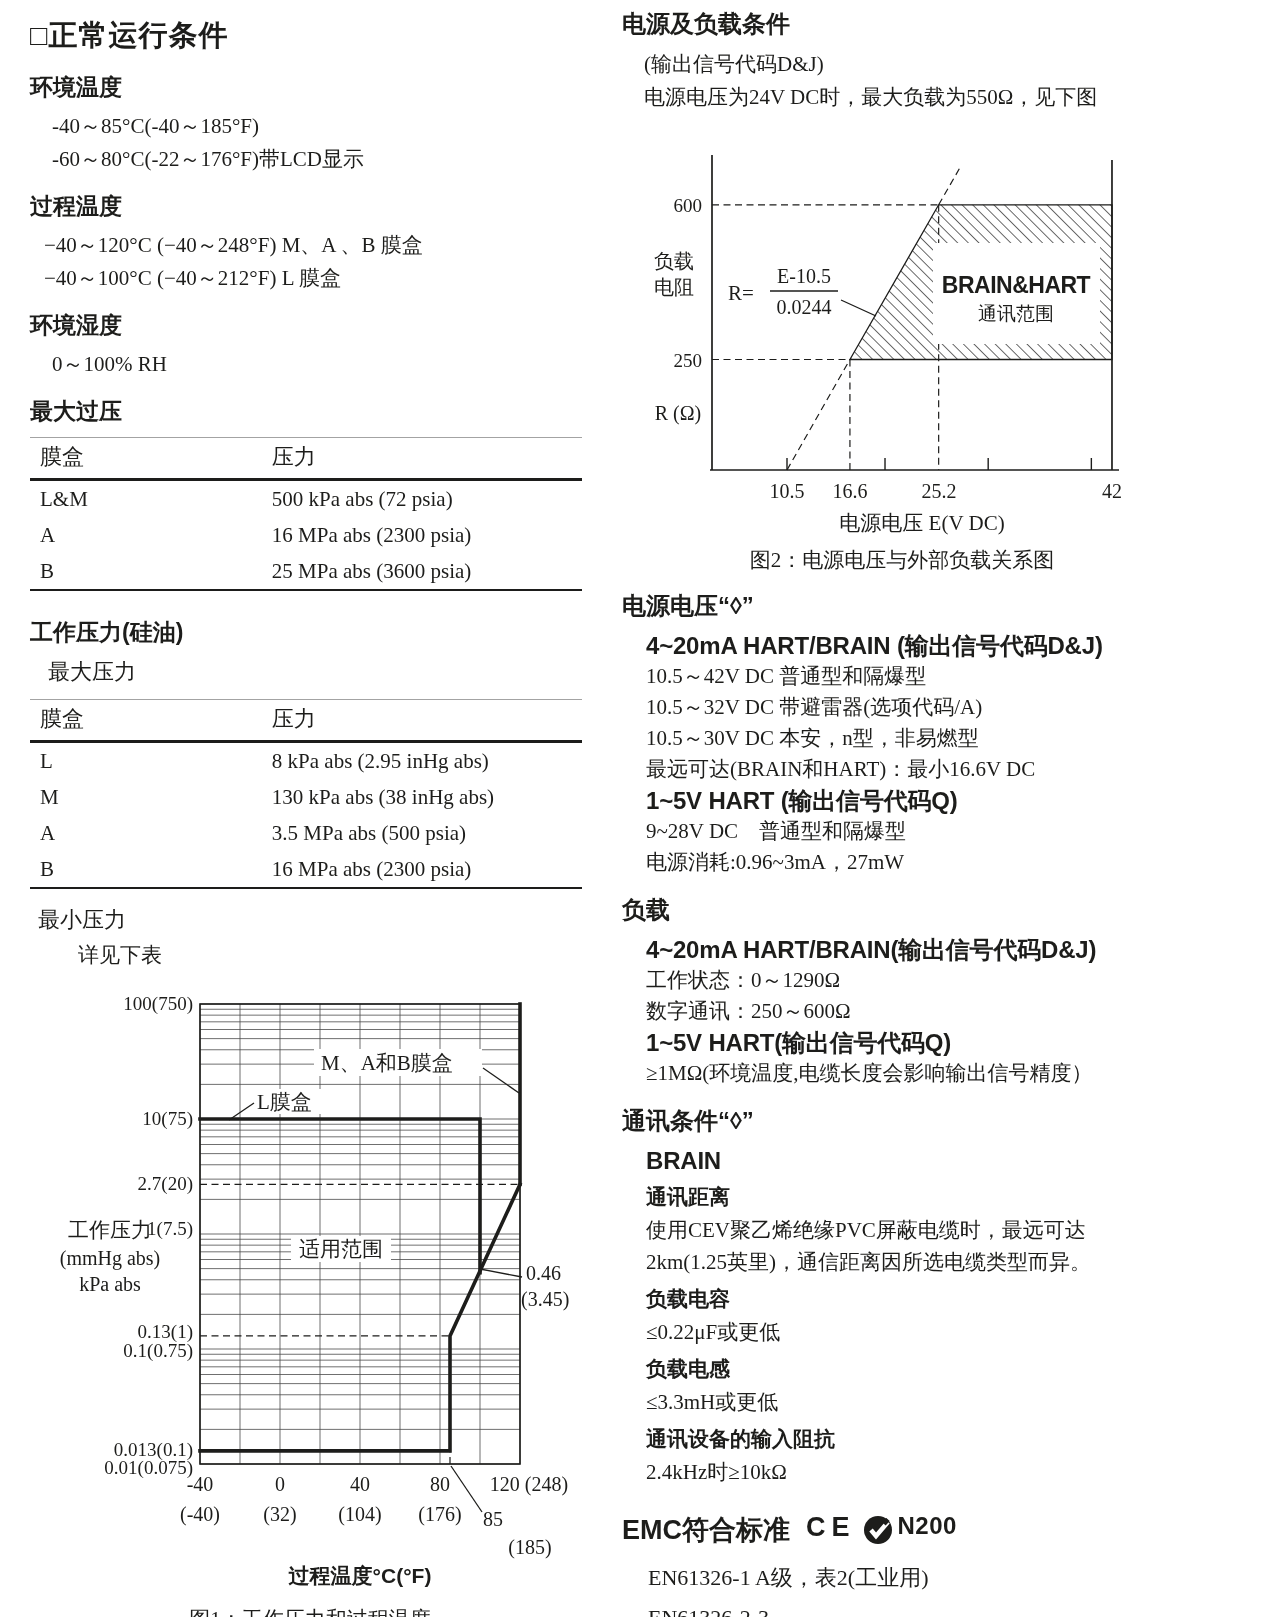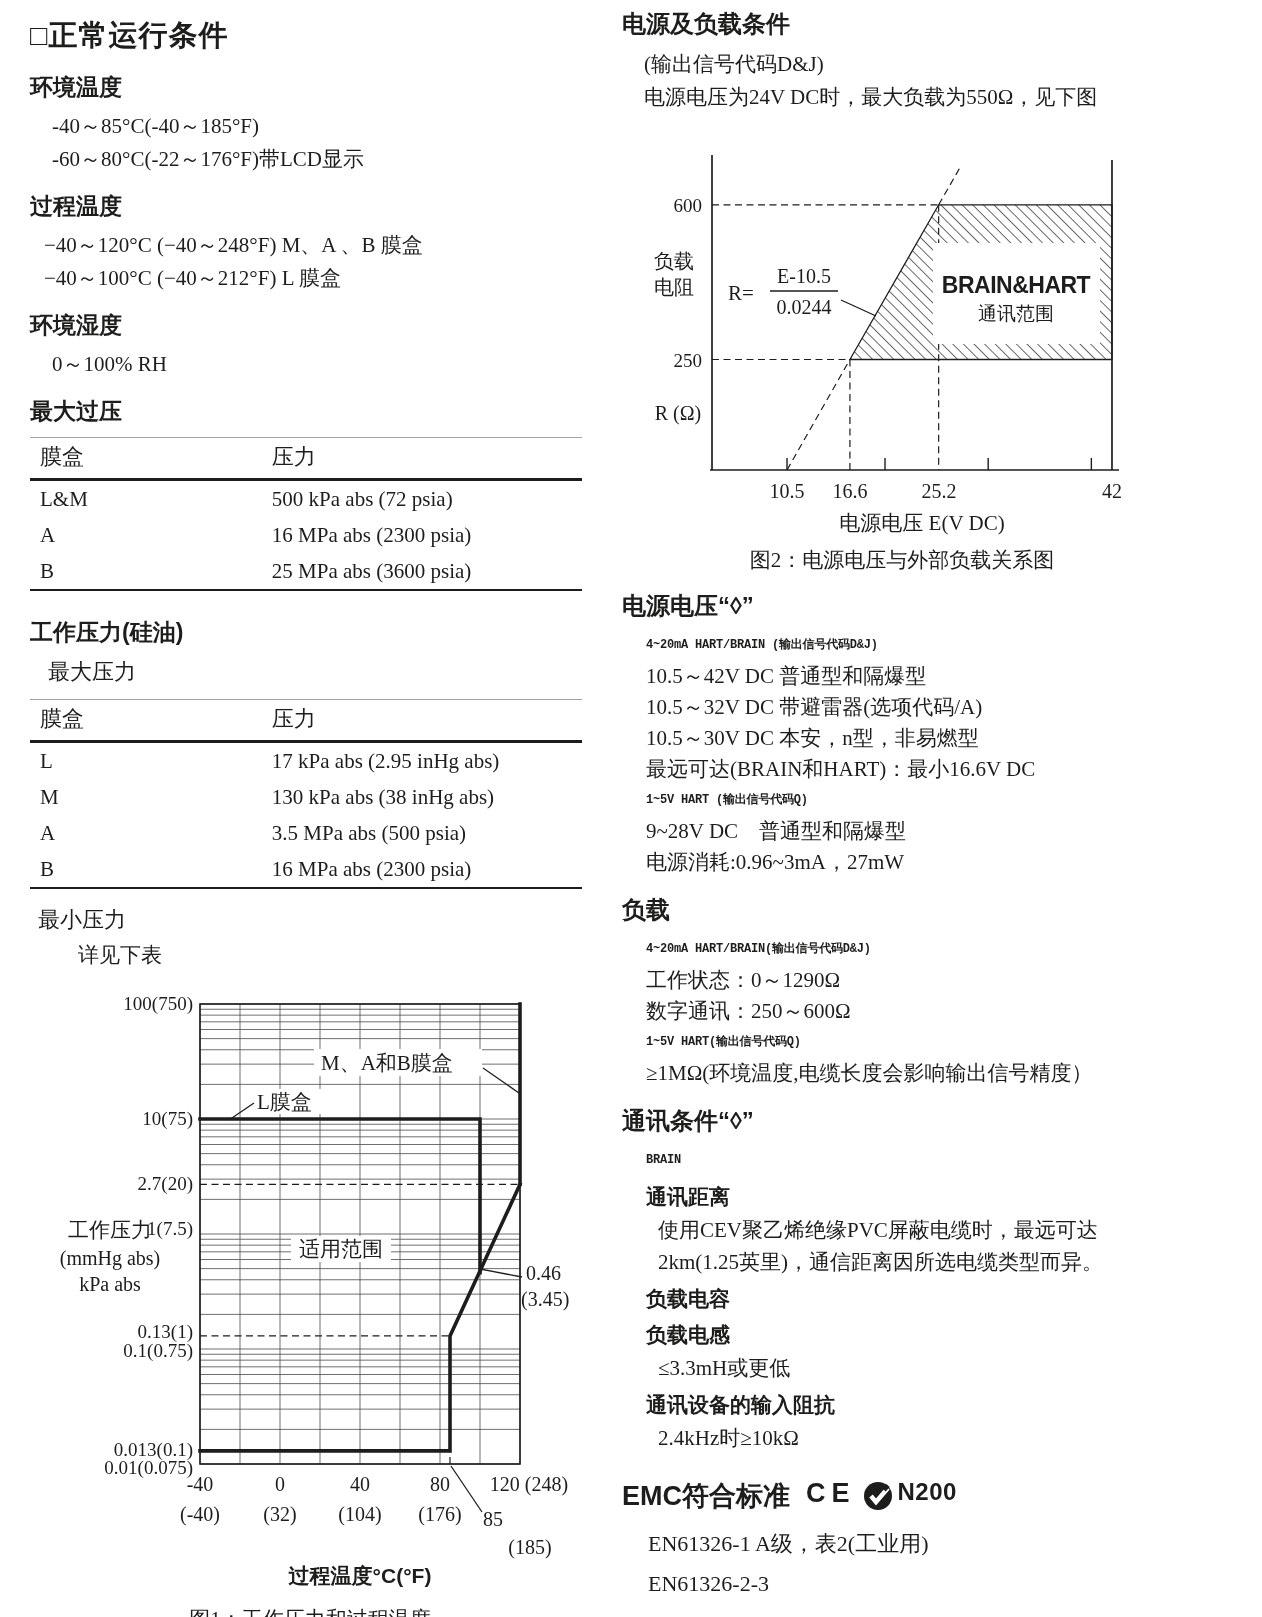--- a/index.html
+++ b/index.html
@@ -31,25 +31,25 @@
   .note-b{font-size:21px;margin-left:48px;line-height:36px;}
 
   .fig{margin-top:6px;}
   .caption{width:560px;text-align:center;font-size:21px;margin-top:10px;}
   .caption2{width:560px;text-align:center;font-size:21px;margin-top:2px;}
 
   .rh{font-family:"Liberation Sans","DejaVu Sans",sans-serif;font-weight:bold;
       font-size:24px;margin:16px 0 8px 0;}
   .rh.first{margin-top:0;}
   .it{font-size:21px;line-height:31px;margin-left:24px;}
-  .it.gothic{font-family:Liberation Mono, monospace;font-weight:bold;
-      font-size:12px;letter-spacing:-0.2px;}
+  .it.gothic{font-family:Liberation Sans, sans-serif;font-weight:bold;
+      font-size:24px;letter-spacing:-0.2px;}
   .sub-h{font-family:"Liberation Sans","DejaVu Sans",sans-serif;font-weight:bold;
       font-size:21px;margin:6px 0 2px 24px;line-height:30px;}
-  .cm{font-size:21px;line-height:32px;margin-left:36px;}
+  .cm{font-size:21px;line-height:32px;margin-left:24px;}
 
   .emc-row{display:flex;align-items:flex-start;margin:24px 0 10px 0;}
   .h-emc{font-family:"Liberation Sans","DejaVu Sans",sans-serif;font-weight:bold;font-size:27px;}
   .ce{font-family:"Liberation Sans","DejaVu Sans",sans-serif;font-weight:bold;
       font-size:27px;letter-spacing:6px;margin-left:16px;}
   .ctick{margin-left:6px;}
   .n200{font-family:"Liberation Sans","DejaVu Sans",sans-serif;font-weight:bold;
       font-size:24px;letter-spacing:0.5px;margin-left:2px;}
   .en{font-size:22px;line-height:40px;margin-left:26px;}
 
@@ -118,21 +118,21 @@
   <table class="spec">
     <thead>
       <tr>
         <th>膜盒</th>
         <th class="c2">压力</th>
       </tr>
     </thead>
     <tbody>
       <tr>
           <td>L</td>
-          <td>17 kPa abs (2.95 inHg abs)</td>
+          <td>8 kPa abs (2.95 inHg abs)</td>
         </tr>
       <tr>
           <td>M</td>
           <td>130 kPa abs (38 inHg abs)</td>
         </tr>
       <tr>
           <td>A</td>
           <td>3.5 MPa abs (500 psia)</td>
         </tr>
       <tr>
@@ -321,20 +321,21 @@
   <div class="it">数字通讯：250～600Ω</div>
   <div class="it gothic">1~5V HART(输出信号代码Q)</div>
   <div class="it">≥1MΩ(环境温度,电缆长度会影响输出信号精度）</div>
 
   <div class="rh">通讯条件“◊”</div>
   <div class="it gothic">BRAIN</div>
   <div class="sub-h">通讯距离</div>
   <div class="cm">使用CEV聚乙烯绝缘PVC屏蔽电缆时，最远可达</div>
   <div class="cm">2km(1.25英里)，通信距离因所选电缆类型而异。</div>
   <div class="sub-h">负载电容</div>
+  <div class="cm">≤0.22μF或更低</div>
   <div class="sub-h">负载电感</div>
   <div class="cm">≤3.3mH或更低</div>
   <div class="sub-h">通讯设备的输入阻抗</div>
   <div class="cm">2.4kHz时≥10kΩ</div>
 
   <div class="emc-row">
     <span class="h-emc">EMC符合标准</span>
     <span class="ce">CE</span>
     <svg class="ctick" width="34" height="34" viewBox="0 0 34 34">
       <circle cx="16" cy="18" r="14" fill="#1d1d1b"></circle>

